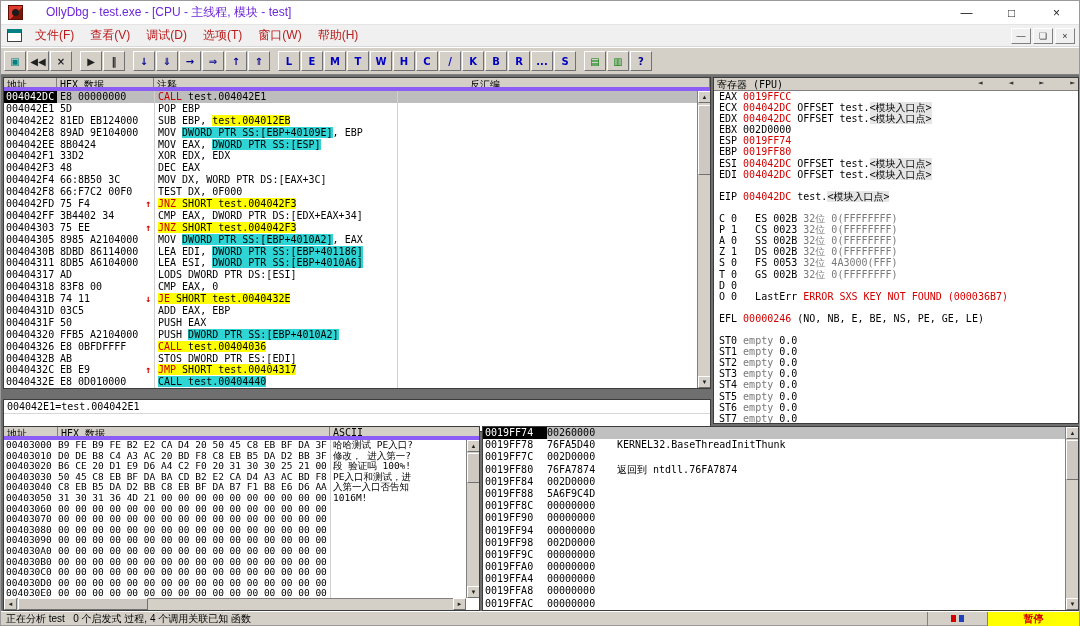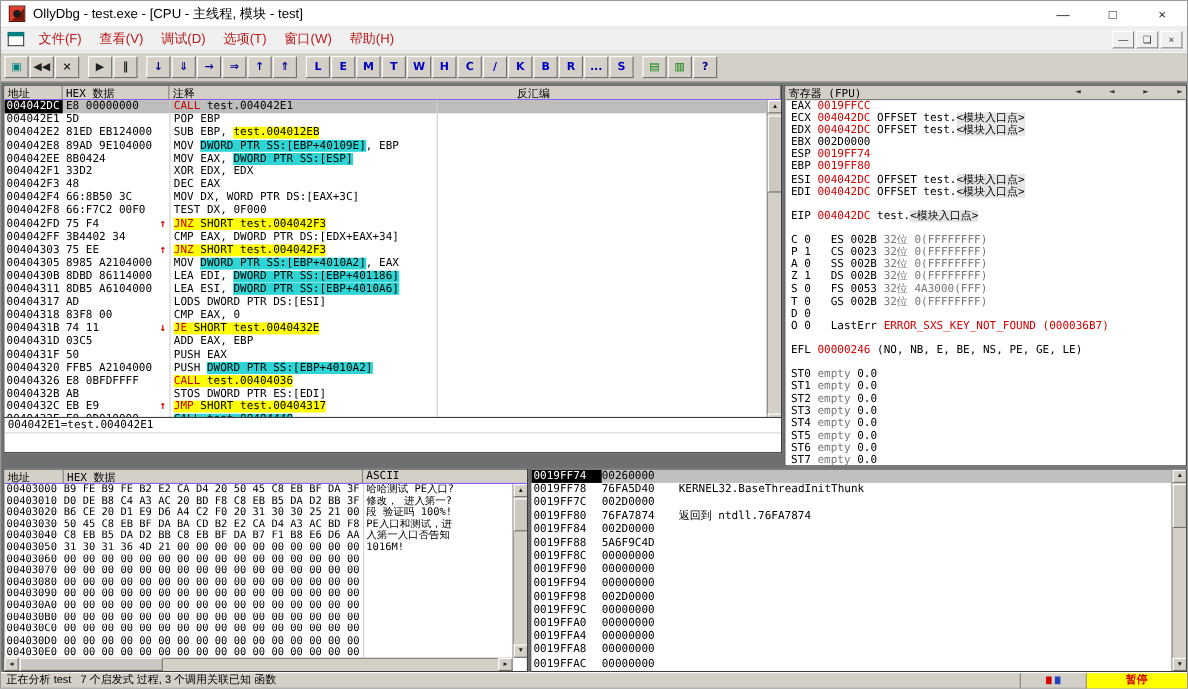--- a/index.html
+++ b/index.html
@@ -9,21 +9,21 @@
     border:1px solid #9a9a9a; }
 
   
   .titlebar { height:24px; background:#ffffff; display:flex; align-items:center;
     border-bottom:1px solid #e4e4e4; }
   .app-icon { width:15px; height:15px; margin-left:7px;
     background:linear-gradient(135deg,#e23b2e 0 55%,#7d1408 55% 100%);
     border:1px solid #5a0f06; position:relative; }
   .app-icon:after { content:""; position:absolute; left:3px; top:3px; width:7px; height:7px;
     background:#1b1b1b; border-radius:50%; }
-  .title-text { margin-left:7px; font-size:12px; color:#000000; }
+  .title-text { margin-left:23px; font-size:12px; color:#6d28d9; }
   .win-controls { margin-left:auto; display:flex; height:24px; }
   .wc-btn { width:45px; height:24px; display:flex; align-items:center; justify-content:center;
     font-size:12px; color:#222; }
 
   
   .menubar { height:22px; background:#f0f0f0; display:flex; align-items:center;
     font-size:12px; border-bottom:1px solid #d8d8d8; }
   .mdi-icon { width:15px; height:13px; margin:0 5px 0 6px; background:#fff;
     border:1px solid #404040; border-top:4px solid #008080; }
   .menu-item { padding:2px 8px; color:#b91c1c; }
@@ -40,21 +40,21 @@
     font-size:10px; font-weight:bold; display:flex; align-items:center; justify-content:center;
     font-family:"DejaVu Sans", sans-serif; }
   .tb-sep { width:7px; height:20px; }
 
   
   .client { position:absolute; top:74px; left:0; right:0; bottom:14px; background:#6f6f6f; }
   .pane { position:absolute; background:#ffffff; border:1px solid #3c3c3c; overflow:hidden; }
   .mono { font-family:"DejaVu Sans Mono", monospace; }
 
   .col-headers { display:flex; height:13px; background:#d4d0c8; font-size:10px;
-    font-family:"DejaVu Sans Mono", monospace; border-bottom:1px solid #8b5cf6; }
+    font-family:"DejaVu Sans Mono", monospace; border-bottom:4px solid #8b5cf6; }
   .hcell { border-right:1px solid #808080; padding:0 3px; white-space:pre; overflow:hidden; }
 
   
   #disasm-rows { font-size:10px; line-height:11.9px; white-space:pre; }
   .drow { display:flex; height:11.9px; }
   .dcell { overflow:hidden; }
   .addr { width:53px; padding-left:2px; }
   .hexb { width:97px; padding-left:3px; position:relative; }
   .asmc { width:243px; padding-left:3px; border-left:1px solid #d0d0d0; }
   .cmt  { flex:1; padding-left:3px; border-left:1px solid #d0d0d0; }
@@ -212,21 +212,21 @@
         <div class="reg-nav">
           <span>◄</span>
           <span>◄</span>
           <span>►</span>
           <span>►</span>
         </div>
       </div>
       <div id="register-lines" class="mono"><div class="regline"><span>EAX </span><span class="red">0019FFCC</span></div><div class="regline"><span>ECX </span><span class="red">004042DC</span><span> OFFSET test.</span><span class="ylw">&lt;模块入口点&gt;</span></div><div class="regline"><span>EDX </span><span class="red">004042DC</span><span> OFFSET test.</span><span class="ylw">&lt;模块入口点&gt;</span></div><div class="regline"><span>EBX 002D0000</span></div><div class="regline"><span>ESP </span><span class="red">0019FF74</span></div><div class="regline"><span>EBP </span><span class="red">0019FF80</span></div><div class="regline"><span>ESI </span><span class="red">004042DC</span><span> OFFSET test.</span><span class="ylw">&lt;模块入口点&gt;</span></div><div class="regline"><span>EDI </span><span class="red">004042DC</span><span> OFFSET test.</span><span class="ylw">&lt;模块入口点&gt;</span></div><div class="regline"></div><div class="regline"><span>EIP </span><span class="red">004042DC</span><span> test.</span><span class="ylw">&lt;模块入口点&gt;</span></div><div class="regline"></div><div class="regline"><span>C 0   ES 002B </span><span class="gray">32位 0(FFFFFFFF)</span></div><div class="regline"><span>P 1   CS 0023 </span><span class="gray">32位 0(FFFFFFFF)</span></div><div class="regline"><span>A 0   SS 002B </span><span class="gray">32位 0(FFFFFFFF)</span></div><div class="regline"><span>Z 1   DS 002B </span><span class="gray">32位 0(FFFFFFFF)</span></div><div class="regline"><span>S 0   FS 0053 </span><span class="gray">32位 4A3000(FFF)</span></div><div class="regline"><span>T 0   GS 002B </span><span class="gray">32位 0(FFFFFFFF)</span></div><div class="regline"><span>D 0</span></div><div class="regline"><span>O 0   LastErr </span><span class="red">ERROR_SXS_KEY_NOT_FOUND (000036B7)</span></div><div class="regline"></div><div class="regline"><span>EFL </span><span class="red">00000246</span><span> (NO, NB, E, BE, NS, PE, GE, LE)</span></div><div class="regline"></div><div class="regline"><span>ST0 </span><span class="gray">empty </span><span>0.0</span></div><div class="regline"><span>ST1 </span><span class="gray">empty </span><span>0.0</span></div><div class="regline"><span>ST2 </span><span class="gray">empty </span><span>0.0</span></div><div class="regline"><span>ST3 </span><span class="gray">empty </span><span>0.0</span></div><div class="regline"><span>ST4 </span><span class="gray">empty </span><span>0.0</span></div><div class="regline"><span>ST5 </span><span class="gray">empty </span><span>0.0</span></div><div class="regline"><span>ST6 </span><span class="gray">empty </span><span>0.0</span></div><div class="regline"><span>ST7 </span><span class="gray">empty </span><span>0.0</span></div></div>
     </div>
 
-    <div class="pane" style="left:2px; top:304px; width:708px; height:33px;">
+    <div class="pane" style="left:2px; top:324px; width:708px; height:33px;">
       <div class="info-line">004042E1=test.004042E1</div>
     </div>
 
     <div class="pane" style="left:2px; top:351px; width:477px; height:185px;">
       <div class="col-headers">
         <div class="hcell" style="width:54px">地址</div>
         <div class="hcell" style="width:272px">HEX 数据</div>
         <div class="hcell" style="flex:1; border-right:none">ASCII</div>
       </div>
       <div id="dump-rows" class="mono" style="margin-right:13px;"><div class="dumprow"><span class="da">00403000</span><span class="dh">B9 FE B9 FE B2 E2 CA D4 20 50 45 C8 EB BF DA 3F</span><span class="ds">哈哈测试 PE入口?</span></div><div class="dumprow"><span class="da">00403010</span><span class="dh">D0 DE B8 C4 A3 AC 20 BD F8 C8 EB B5 DA D2 BB 3F</span><span class="ds">修改， 进入第一?</span></div><div class="dumprow"><span class="da">00403020</span><span class="dh">B6 CE 20 D1 E9 D6 A4 C2 F0 20 31 30 30 25 21 00</span><span class="ds">段 验证吗 100%!</span></div><div class="dumprow"><span class="da">00403030</span><span class="dh">50 45 C8 EB BF DA BA CD B2 E2 CA D4 A3 AC BD F8</span><span class="ds">PE入口和测试，进</span></div><div class="dumprow"><span class="da">00403040</span><span class="dh">C8 EB B5 DA D2 BB C8 EB BF DA B7 F1 B8 E6 D6 AA</span><span class="ds">入第一入口否告知</span></div><div class="dumprow"><span class="da">00403050</span><span class="dh">31 30 31 36 4D 21 00 00 00 00 00 00 00 00 00 00</span><span class="ds">1016M!</span></div><div class="dumprow"><span class="da">00403060</span><span class="dh">00 00 00 00 00 00 00 00 00 00 00 00 00 00 00 00</span><span class="ds"></span></div><div class="dumprow"><span class="da">00403070</span><span class="dh">00 00 00 00 00 00 00 00 00 00 00 00 00 00 00 00</span><span class="ds"></span></div><div class="dumprow"><span class="da">00403080</span><span class="dh">00 00 00 00 00 00 00 00 00 00 00 00 00 00 00 00</span><span class="ds"></span></div><div class="dumprow"><span class="da">00403090</span><span class="dh">00 00 00 00 00 00 00 00 00 00 00 00 00 00 00 00</span><span class="ds"></span></div><div class="dumprow"><span class="da">004030A0</span><span class="dh">00 00 00 00 00 00 00 00 00 00 00 00 00 00 00 00</span><span class="ds"></span></div><div class="dumprow"><span class="da">004030B0</span><span class="dh">00 00 00 00 00 00 00 00 00 00 00 00 00 00 00 00</span><span class="ds"></span></div><div class="dumprow"><span class="da">004030C0</span><span class="dh">00 00 00 00 00 00 00 00 00 00 00 00 00 00 00 00</span><span class="ds"></span></div><div class="dumprow"><span class="da">004030D0</span><span class="dh">00 00 00 00 00 00 00 00 00 00 00 00 00 00 00 00</span><span class="ds"></span></div><div class="dumprow"><span class="da">004030E0</span><span class="dh">00 00 00 00 00 00 00 00 00 00 00 00 00 00 00 00</span><span class="ds"></span></div></div>
@@ -247,21 +247,21 @@
       <div class="vsb" style="top:0; bottom:0;">
         <div class="sbtn">▲</div>
         <div class="vthumb" style="top:13px; height:40px;"></div>
         <div class="sbtn sbtn-down">▼</div>
       </div>
     </div>
 
   </div>
 
   <div class="statusbar">
-    <div class="sb-left">正在分析 test   7 个启发式 过程, 3 个调用关联已知 函数</div>
+    <div class="sb-left">正在分析 test   0 个启发式 过程, 4 个调用关联已知 函数</div>
     <div class="sb-mid">
       <span class="dot-r"></span>
       <span class="dot-b"></span>
     </div>
     <div class="sb-pause">暂停</div>
   </div>
 
 </div>
 
 </body></html>

